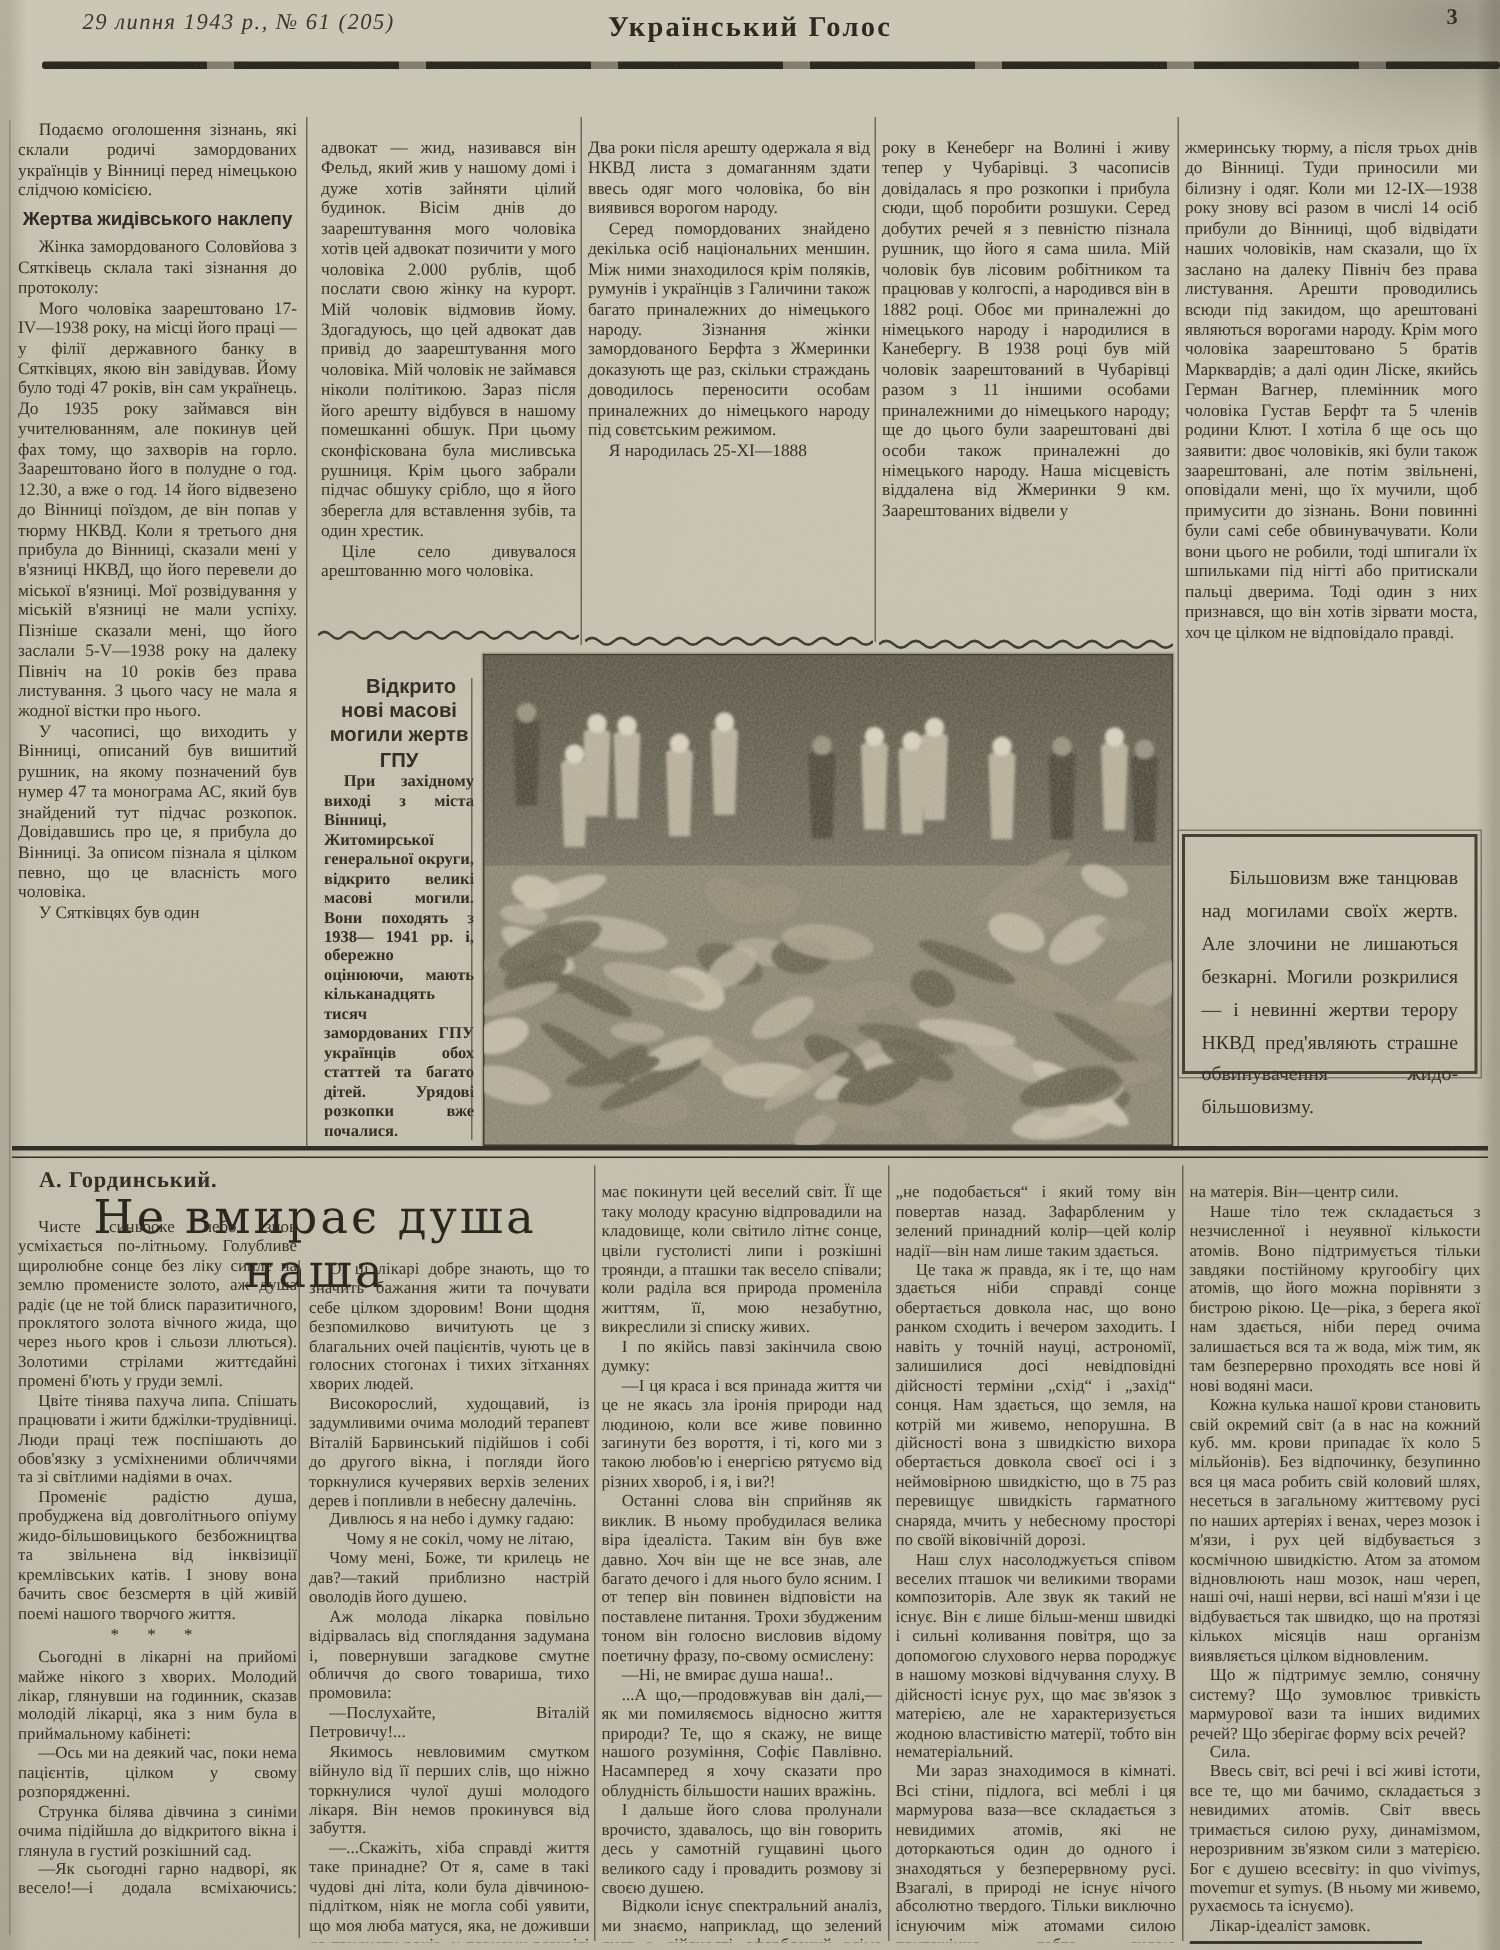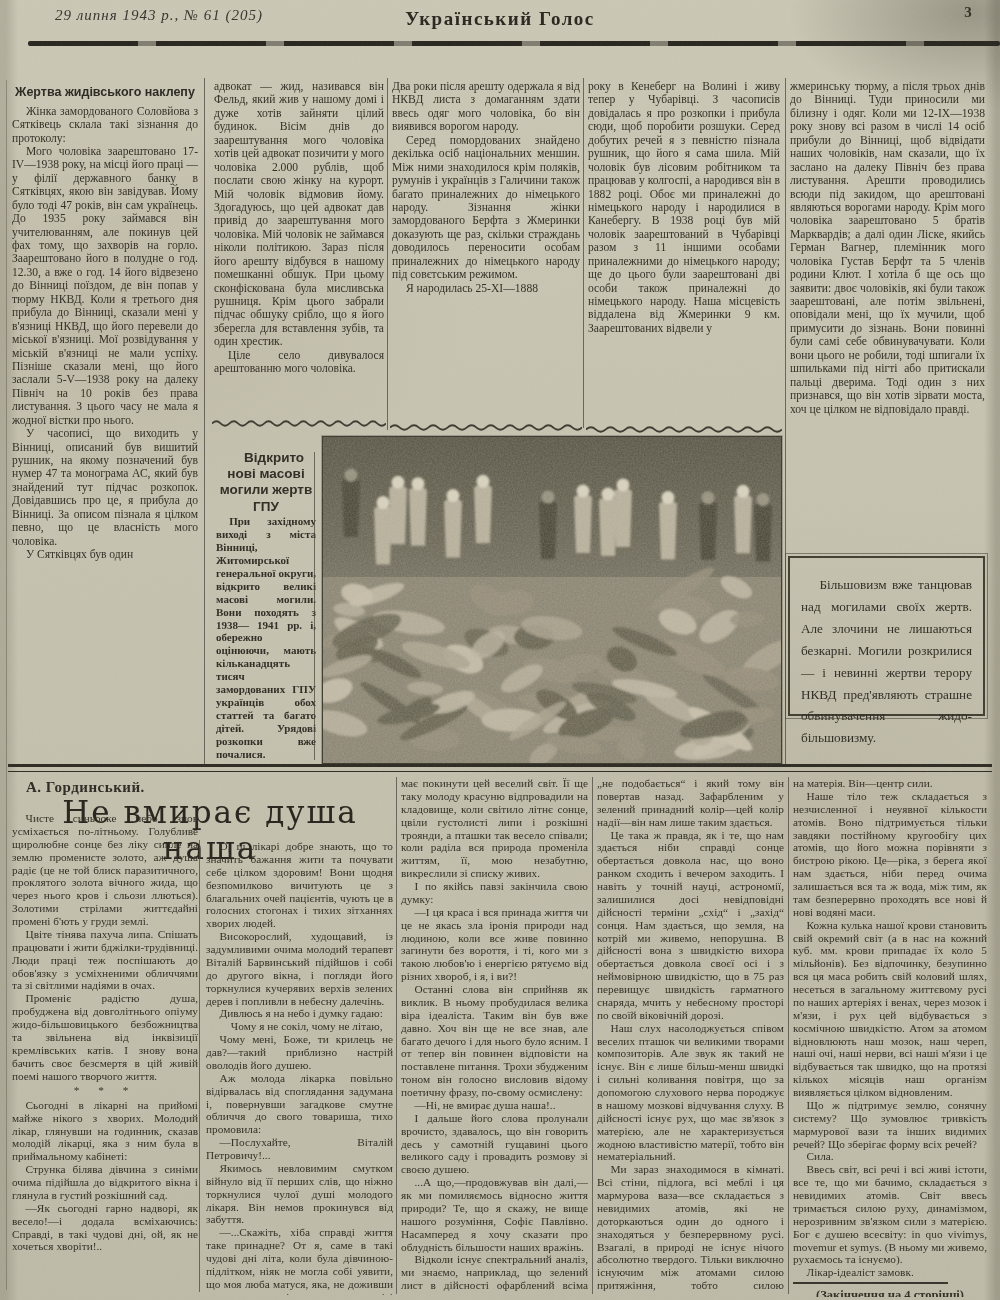--- a/index.html
+++ b/index.html
@@ -20,21 +20,21 @@
   .masthead-page{left:948px;top:4px;width:40px;text-align:center;font-weight:bold;font-size:15px;}
   .masthead-rule{left:28px;top:41px;width:972px;height:5px;
     background:repeating-linear-gradient(90deg,#24221b 0 110px,rgba(36,34,27,.45) 110px 128px);
     border-radius:2px;}
   .headline{left:0;top:52px;width:1000px;text-align:center;
     font-family:"DejaVu Serif",serif;font-style:italic;font-weight:bold;
     font-size:45px;letter-spacing:3px;color:#232019;
     text-shadow:0 0 1px rgba(35,32,25,.4);}
   .col{position:absolute;text-align:justify;overflow:hidden;font-size:11.6px;line-height:1.16;}
   .col p{margin:0;text-indent:1.2em;}
-  .col p.noindent{text-indent:0;}
+  .col p.noindent{text-indent:0;margin-top:12px;}
   .subhead{font-family:"Liberation Sans",sans-serif;font-weight:bold;text-align:center;
     text-indent:0 !important;font-size:12.5px;line-height:1.25;margin:5px 0 4px !important;color:#282520;}
   .a2col{font-size:11.3px;line-height:1.14;}
   .vrule{position:absolute;width:1px;background:rgba(70,66,56,.75);}
   .vrule.faint{background:rgba(90,86,74,.45);}
   .wavy{position:absolute;height:9px;}
   .wavy svg{display:block;width:100%;height:9px;}
   .sep-double{position:absolute;height:4px;border-top:3px solid #2a281f;border-bottom:1px solid #2a281f;}
   .caption-col{font-size:11px;line-height:1.18;font-weight:bold;color:#2c2921;}
   .caption-head{font-family:"Liberation Sans",sans-serif;font-weight:bold;font-size:13.5px;
@@ -57,20 +57,21 @@
 
 <div class="page">
 
   <div class="abs masthead-date">29 липня 1943 р., № 61 (205)</div>
   <div class="abs masthead-title">Український Голос</div>
   <div class="abs masthead-page">3</div>
   <div class="abs masthead-rule"></div>
 
 
   <div class="col" style="left:12px;top:80px;width:186px;height:684px;">
+    <p>Подаємо оголошення зізнань, які склали родичі замордованих українців у Вінниці перед німецькою слідчою комісією.</p>
     <p class="subhead">Жертва жидівського наклепу</p>
     <p>Жінка замордованого Соловйова з Сятківець склала такі зізнання до протоколу:</p>
     <p>Мого чоловіка заарештовано 17-IV—1938 року, на місці його праці — у філії державного банку в Сятківцях, якою він завідував. Йому було тоді 47 років, він сам українець. До 1935 року займався він учителюванням, але покинув цей фах тому, що захворів на горло. Заарештовано його в полудне о год. 12.30, а вже о год. 14 його відвезено до Вінниці поїздом, де він попав у тюрму НКВД. Коли я третього дня прибула до Вінниці, сказали мені у в'язниці НКВД, що його перевели до міської в'язниці. Мої розвідування у міській в'язниці не мали успіху. Пізніше сказали мені, що його заслали 5-V—1938 року на далеку Північ на 10 років без права листування. З цього часу не мала я жодної вістки про нього.</p>
     <p>У часописі, що виходить у Вінниці, описаний був вишитий рушник, на якому позначений був нумер 47 та монограма АС, який був знайдений тут підчас розкопок. Довідавшись про це, я прибула до Вінниці. За описом пізнала я цілком певно, що це власність мого чоловіка.</p>
     <p>У Сятківцях був один</p>
   </div>
 
   <div class="col" style="left:214px;top:80px;width:170px;height:338px;">
     <p class="noindent">адвокат — жид, називався він Фельд, який жив у нашому домі і дуже хотів зайняти цілий будинок. Вісім днів до заарештування мого чоловіка хотів цей адвокат позичити у мого чоловіка 2.000 рублів, щоб послати свою жінку на курорт. Мій чоловік відмовив йому. Здогадуюсь, що цей адвокат дав привід до заарештування мого чоловіка. Мій чоловік не займався ніколи політикою. Зараз після його арешту відбувся в нашому помешканні обшук. При цьому сконфіскована була мисливська рушниця. Крім цього забрали підчас обшуку срібло, що я його зберегла для вставлення зубів, та один хрестик.</p>
     <p>Ціле село дивувалося арештованню мого чоловіка.</p>
@@ -250,20 +251,21 @@
 
   <div class="abs byline" style="left:26px;top:779px;">А. Гординський.</div>
   <div class="abs a2-title" style="left:15px;top:794px;width:390px;">Не вмирає душа наша</div>
 
   <div class="col a2col" style="left:12px;top:812px;width:186px;height:452px;font-family:Liberation Serif, serif;">
     <p>Чисте синьооке небо знов усміхається по-літньому. Голубливе щиролюбне сонце без ліку сипле на землю променисте золото, аж душа радіє (це не той блиск паразитичного, проклятого золота вічного жида, що через нього кров і сльози ллються). Золотими стрілами життєдайні промені б'ють у груди землі.</p>
     <p>Цвіте тінява пахуча липа. Спішать працювати і жити бджілки-трудівниці. Люди праці теж поспішають до обов'язку з усміхненими обличчями та зі світлими надіями в очах.</p>
     <p>Променіє радістю душа, пробуджена від довголітнього опіуму жидо-більшовицького безбожництва та звільнена від інквізиції кремлівських катів. І знову вона бачить своє безсмертя в цій живій поемі нашого творчого життя.</p>
     <p class="sect-break">*  *  *</p>
     <p>Сьогодні в лікарні на прийомі майже нікого з хворих. Молодий лікар, глянувши на годинник, сказав молодій лікарці, яка з ним була в приймальному кабінеті:</p>
+    <p>—Ось ми на деякий час, поки нема пацієнтів, цілком у свому розпорядженні.</p>
     <p>Струнка білява дівчина з синіми очима підійшла до відкритого вікна і глянула в густий розкішний сад.</p>
     <p>—Як сьогодні гарно надворі, як весело!—і додала всміхаючись: Справді, в такі чудові дні, ой, як не хочеться хворіти!..</p>
   </div>
 
   <div class="col a2col" style="left:206px;top:840px;width:187px;height:455px;">
     <p>О, ці лікарі добре знають, що то значить бажання жити та почувати себе цілком здоровим! Вони щодня безпомилково вичитують це з благальних очей пацієнтів, чують це в голосних стогонах і тихих зітханнях хворих людей.</p>
     <p>Високорослий, худощавий, із задумливими очима молодий терапевт Віталій Барвинський підійшов і собі до другого вікна, і погляди його торкнулися кучерявих верхів зелених дерев і попливли в небесну далечінь.</p>
     <p>Дивлюсь я на небо і думку гадаю:</p>
     <p style="text-indent:2.2em;">Чому я не сокіл, чому не літаю,</p>
     <p>Чому мені, Боже, ти крилець не дав?—такий приблизно настрій оволодів його душею.</p>
@@ -272,22 +274,22 @@
     <p>Якимось невловимим смутком війнуло від її перших слів, що ніжно торкнулися чулої душі молодого лікаря. Він немов прокинувся від забуття.</p>
     <p>—...Скажіть, хіба справді життя таке принадне? От я, саме в такі чудові дні літа, коли була дівчиною-підлітком, ніяк не могла собі уявити, що моя люба матуся, яка, не доживши до тридцяти років, у повному розквіті сил</p>
   </div>
 
   <div class="col a2col" style="left:401px;top:777px;width:187px;height:518px;">
     <p class="noindent">має покинути цей веселий світ. Її ще таку молоду красуню відпровадили на кладовище, коли світило літнє сонце, цвіли густолисті липи і розкішні троянди, а пташки так весело співали; коли раділа вся природа променіла життям, її, мою незабутню, викреслили зі списку живих.</p>
     <p>І по якійсь павзі закінчила свою думку:</p>
     <p>—І ця краса і вся принада життя чи це не якась зла іронія природи над людиною, коли все живе повинно загинути без вороття, і ті, кого ми з такою любов'ю і енергією рятуємо від різних хвороб, і я, і ви?!</p>
     <p>Останні слова він сприйняв як виклик. В ньому пробудилася велика віра ідеаліста. Таким він був вже давно. Хоч він ще не все знав, але багато дечого і для нього було ясним. І от тепер він повинен відповісти на поставлене питання. Трохи збудженим тоном він голосно висловив відому поетичну фразу, по-свому осмислену:</p>
     <p>—Ні, не вмирає душа наша!..</p>
+    <p>...А що,—продовжував він далі,—як ми помиляємось відносно життя природи? Те, що я скажу, не вище нашого розуміння, Софіє Павлівно. Насамперед я хочу сказати про облудність більшости наших вражінь.</p>
     <p>І дальше його слова пролунали врочисто, здавалось, що він говорить десь у самотній гущавині цього великого саду і провадить розмову зі своєю душею.</p>
-    <p>...А що,—продовжував він далі,—як ми помиляємось відносно життя природи? Те, що я скажу, не вище нашого розуміння, Софіє Павлівно. Насамперед я хочу сказати про облудність більшости наших вражінь.</p>
     <p>Відколи існує спектральний аналіз, ми знаємо, наприклад, що зелений лист в дійсності офарблений всіма кольорами веселки, крім зеленого кольору, який йому</p>
   </div>
 
   <div class="col a2col" style="left:597px;top:777px;width:187px;height:518px;">
     <p class="noindent">„не подобається“ і який тому він повертав назад. Зафарбленим у зелений принадний колір—цей колір надії—він нам лише таким здається.</p>
     <p>Це така ж правда, як і те, що нам здається ніби справді сонце обертається довкола нас, що воно ранком сходить і вечером заходить. І навіть у точній науці, астрономії, залишилися досі невідповідні дійсності терміни „схід“ і „захід“ сонця. Нам здається, що земля, на котрій ми живемо, непорушна. В дійсності вона з швидкістю вихора обертається довкола своєї осі і з неймовірною швидкістю, що в 75 раз перевищує швидкість гарматного снаряда, мчить у небесному просторі по своїй віковічній дорозі.</p>
     <p>Наш слух насолоджується співом веселих пташок чи великими творами композиторів. Але звук як такий не існує. Він є лише більш-менш швидкі і сильні коливання повітря, що за допомогою слухового нерва породжує в нашому мозкові відчування слуху. В дійсності існує рух, що має зв'язок з матерією, але не характеризується жодною властивістю матерії, тобто він нематеріальний.</p>
     <p>Ми зараз знаходимося в кімнаті. Всі стіни, підлога, всі меблі і ця мармурова ваза—все складається з невидимих атомів, які не доторкаються один до одного і знаходяться у безперервному русі. Взагалі, в природі не існує нічого абсолютно твердого. Тільки виключно існуючим між атомами силою притяжіння, тобто силою нематеріальною пояснюється тривкість видимих предметів. Крім того, атом сам собою не є інерт-</p>
   </div>
 

